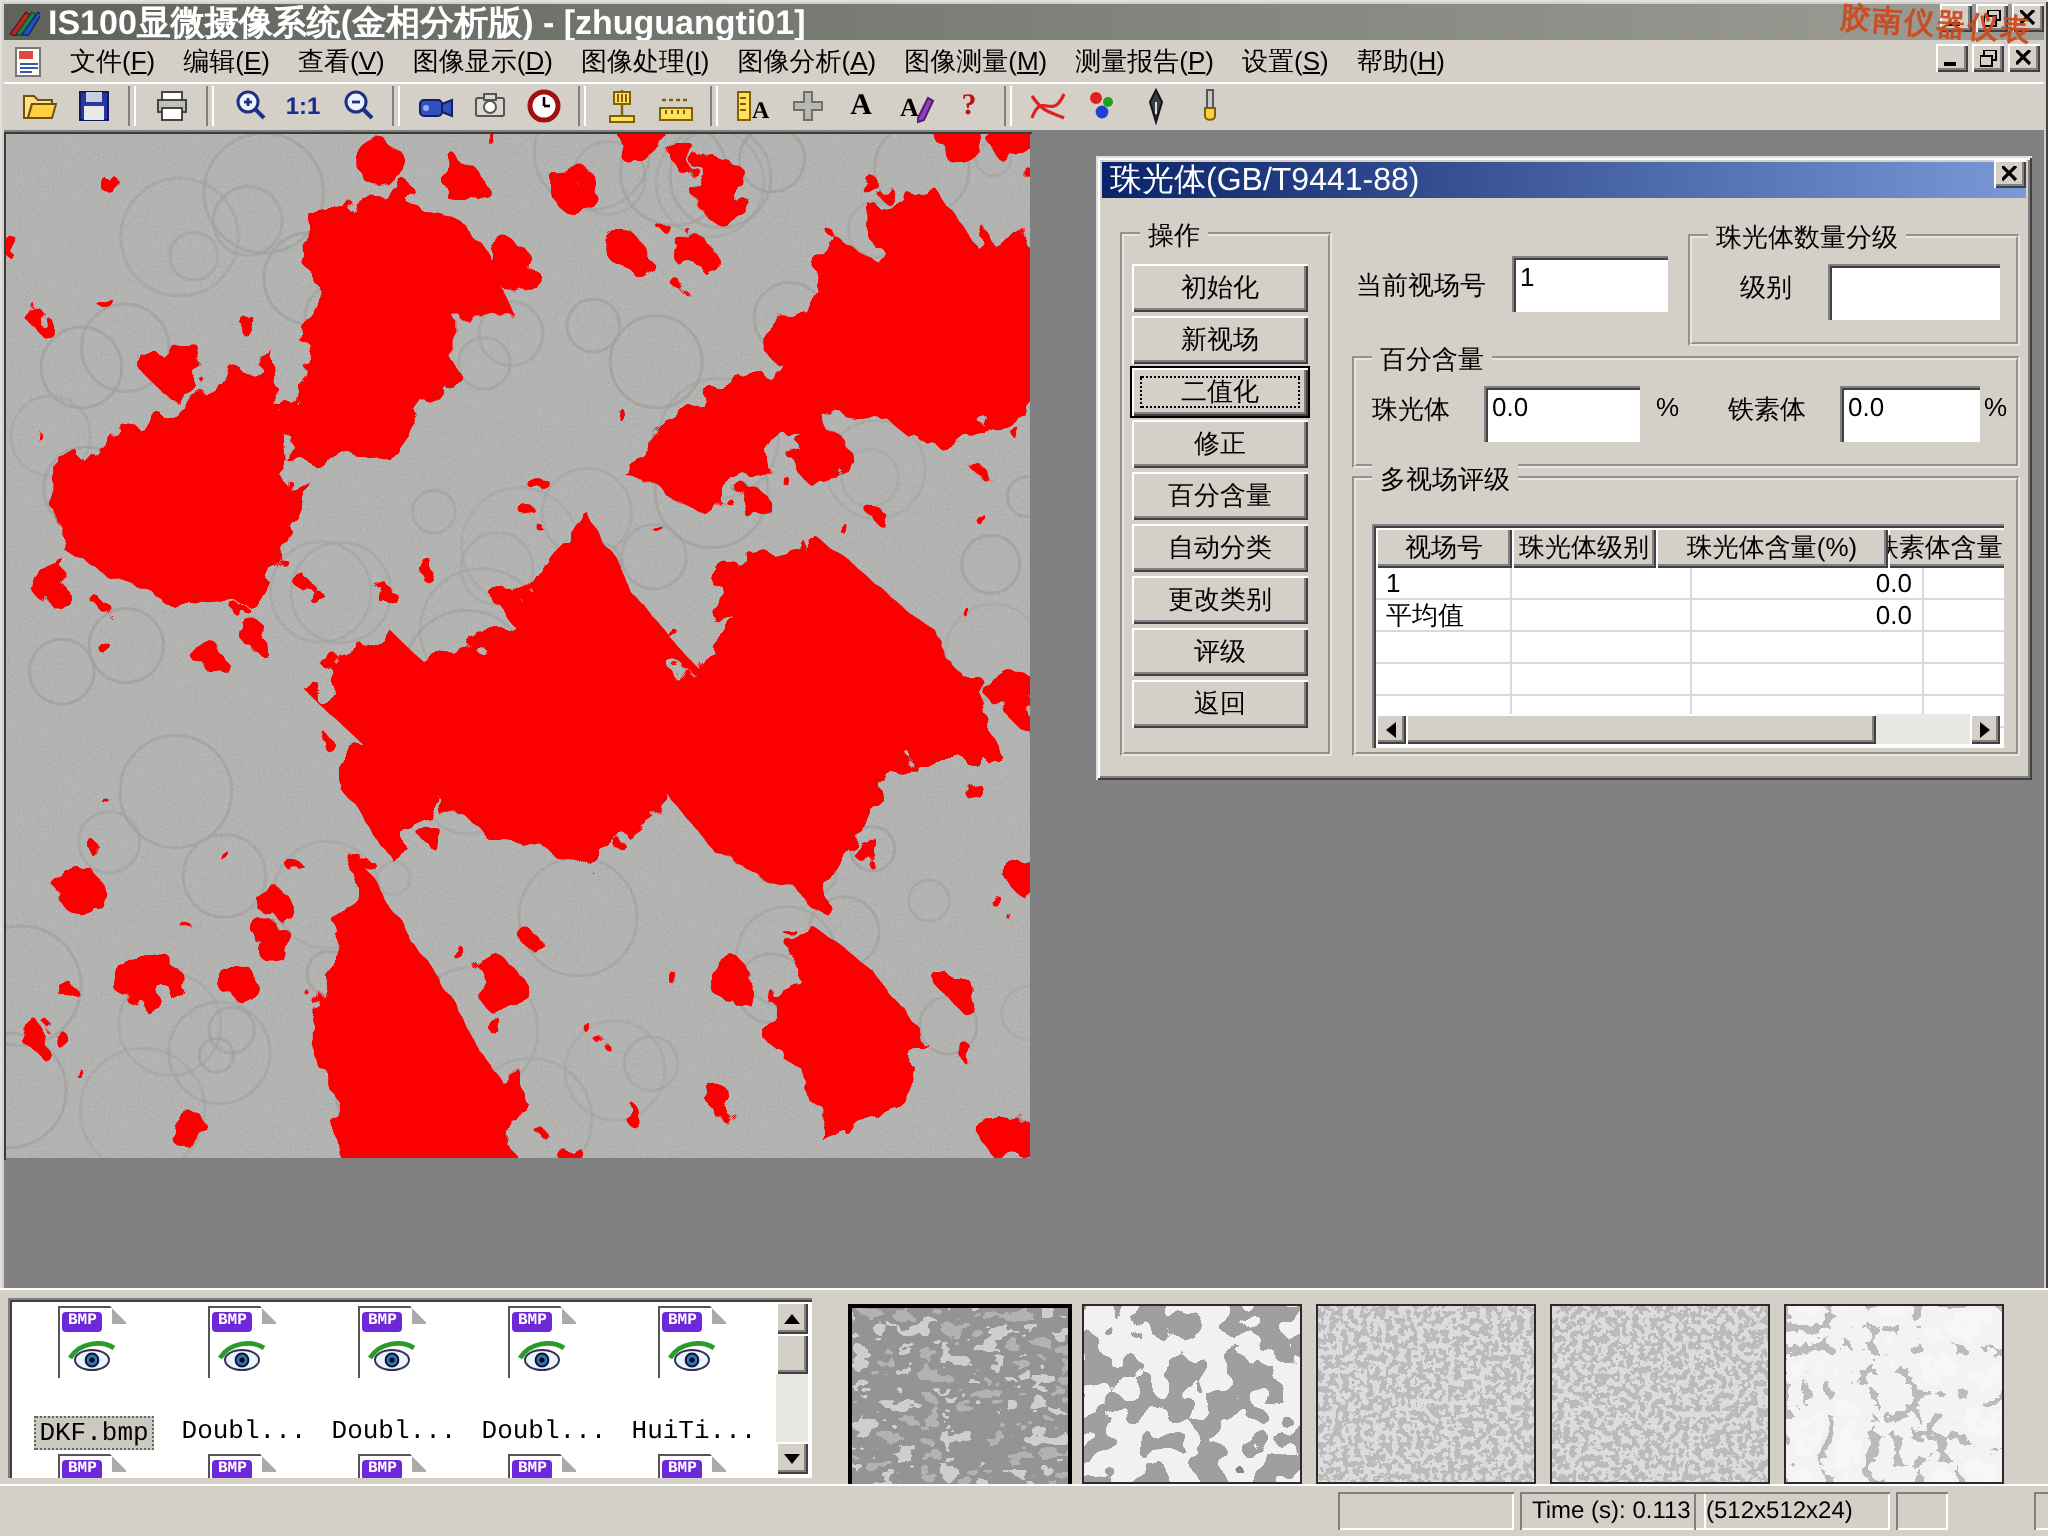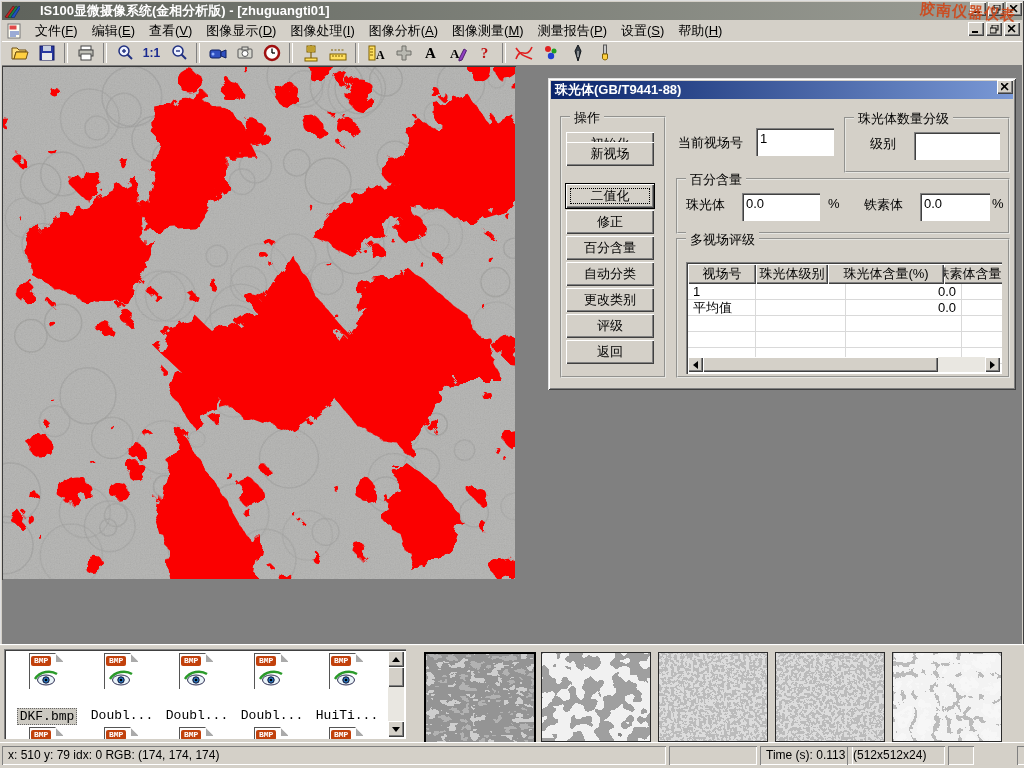--- a/index.html
+++ b/index.html
@@ -2,21 +2,21 @@
 <html><head>
 <meta charset="utf-8">
 <style>
   html,body{margin:0;padding:0;}
   body{font-family:"Liberation Sans","DejaVu Sans",sans-serif;background:#000;}
   #app{position:relative;width:1024px;height:768px;background:#d4d0c8;overflow:hidden;
        box-shadow:inset 1px 1px 0 #dfdfdf,inset -1px -1px 0 #404040;}
   
   #titlebar{position:absolute;left:2px;top:2px;right:2px;height:18px;
     background:linear-gradient(90deg,#5f635c,#9c9e96);display:flex;align-items:center;padding-left:2px;}
-  #titlebar .ttext{color:#fff;font-weight:bold;font-size:13px;margin-left:20px;white-space:nowrap;}
+  #titlebar .ttext{color:#fff;font-weight:bold;font-size:17px;margin-left:4px;white-space:nowrap;}
   .capbtns{position:absolute;right:2px;top:2px;display:flex;gap:2px;}
   .capbtn{width:16px;height:14px;background:#d4d0c8;display:flex;align-items:center;justify-content:center;
     box-shadow:inset 1px 1px 0 #fff,inset -1px -1px 0 #404040,inset -2px -2px 0 #808080;}
   .capbtn svg{display:block;}
   
   #menubar{position:absolute;left:2px;top:20px;right:2px;height:21px;display:flex;align-items:center;
     border-bottom:1px solid #808080;background:#d4d0c8;font-size:13px;}
   #menubar .docicon{margin:0 6px 0 4px;}
   .mi{padding:2px 7px;color:#000;white-space:nowrap;}
   .mdi-btns{position:absolute;right:4px;top:22px;display:flex;gap:2px;}
@@ -29,21 +29,21 @@
   .tsep{width:2px;height:20px;border-left:1px solid #808080;border-right:1px solid #fff;margin:0 4px;}
   .tglyph{font-weight:bold;font-size:12px;}
   
   #workspace{position:absolute;left:2px;top:65px;right:2px;height:579px;background:#808080;}
   #micrograph-wrap{position:absolute;left:0px;top:1px;width:513px;height:513px;border-left:1px solid #3c3c3c;border-top:1px solid #3c3c3c;}
   
   #dlg{position:absolute;left:548px;top:78px;width:468px;height:312px;background:#d4d0c8;
     box-shadow:inset 1px 1px 0 #dfdfdf,inset -1px -1px 0 #404040,inset 2px 2px 0 #fff,inset -2px -2px 0 #808080;z-index:50;}
   #dlg-title{position:absolute;left:3px;top:3px;right:3px;height:18px;
     background:linear-gradient(90deg,#0a246a,#7a99d6);display:flex;align-items:center;}
-  #dlg-title .ttext{color:#fff;font-weight:bold;font-size:13px;margin-left:4px;}
+  #dlg-title .ttext{color:#fff;font-weight:normal;font-size:16px;margin-left:4px;}
   #dlg-close{position:absolute;right:3px;top:2px;}
   .groupbox{position:absolute;border:2px groove #e6e6e2;}
   .grouplabel{position:absolute;top:-9px;left:8px;background:#d4d0c8;padding:0 4px;font-size:13px;white-space:nowrap;}
   .btn{position:absolute;left:18px;width:88px;height:24px;background:#d4d0c8;font-size:13px;
     display:flex;align-items:center;justify-content:center;white-space:nowrap;
     box-shadow:inset 1px 1px 0 #fff,inset -1px -1px 0 #404040,inset -2px -2px 0 #808080;}
   .btn.default{box-shadow:0 0 0 1px #000,inset 1px 1px 0 #fff,inset -1px -1px 0 #404040,inset -2px -2px 0 #808080;}
   .btn.default::after{content:"";position:absolute;left:4px;top:4px;right:4px;bottom:4px;border:1px dotted #000;}
   .field{position:absolute;background:#fff;font-size:13px;padding:3px 4px;white-space:nowrap;overflow:hidden;
     box-shadow:inset 1px 1px 0 #808080,inset 2px 2px 0 #404040,inset -1px -1px 0 #fff;}
@@ -69,21 +69,21 @@
   .sb-track{background:#e9e7e1;}
   
   #bottompanel{position:absolute;left:0;top:644px;width:1024px;height:98px;background:#d4d0c8;
     box-shadow:inset 0 1px 0 #fff,inset 0 2px 0 #dad6ce;}
   #filelist{position:absolute;left:4px;top:5px;width:402px;height:90px;background:#fff;overflow:hidden;
     box-shadow:inset 1px 1px 0 #808080,inset 2px 2px 0 #404040,inset -1px -1px 0 #fff;}
   .file-item{position:absolute;width:70px;text-align:center;}
   .bmp-icon{position:relative;width:34px;height:36px;margin:0 auto;background:#fff;border:1px solid #555;
     clip-path:polygon(0 0,26px 0,34px 8px,34px 36px,0 36px);}
   .bmp-fold{position:absolute;right:0;top:0;width:0;height:0;border-left:8px solid #aaa;border-top:8px solid #fff;}
-  .bmp-badge{position:absolute;left:1px;top:2px;background:#c2410c;color:#fff;font-size:8px;font-weight:bold;
+  .bmp-badge{position:absolute;left:1px;top:2px;background:#6d28d9;color:#fff;font-size:8px;font-weight:bold;
     padding:1px 3px;border-radius:2px;font-family:"Liberation Mono",monospace;line-height:8px;}
   .bmp-eye{position:absolute;left:3px;top:16px;}
   .file-label{margin-top:17px;font-size:13px;font-family:"Liberation Mono","DejaVu Sans Mono",monospace;
     display:inline-block;padding:0 2px;white-space:nowrap;}
   .file-label.sel{background:#ccc9c1;border:1px dotted #666;}
   .thumb{position:absolute;top:8px;width:108px;height:88px;border:1px solid #2a2a2a;}
   .thumb.sel{border:2px solid #000;}
   .thumb svg{display:block;}
   
   #statusbar{position:absolute;left:0;top:742px;width:1024px;height:26px;background:#d4d0c8;
@@ -553,21 +553,21 @@
     <div id="dlg-close" class="capbtn">
         <svg width="8" height="8">
           <path d="M0 0 L7 7 M7 0 L0 7" stroke="#000" stroke-width="1.6"></path>
         </svg>
       </div>
 
     <div class="groupbox" style="left:12px;top:38px;width:102px;height:258px;">
       <span class="grouplabel">操作</span>
     </div>
     <div class="btn" style="top:54px;">初始化</div>
-    <div class="btn" style="top:64px;">新视场</div>
+    <div class="btn" style="top:80px;">新视场</div>
     <div class="btn default" style="top:106px;">二值化</div>
     <div class="btn" style="top:132px;">修正</div>
     <div class="btn" style="top:158px;">百分含量</div>
     <div class="btn" style="top:184px;">自动分类</div>
     <div class="btn" style="top:210px;">更改类别</div>
     <div class="btn" style="top:236px;">评级</div>
     <div class="btn" style="top:262px;">返回</div>
 
     <span class="dlabel" style="left:130px;top:56px;text-align:right;">当前视场号</span>
     <div class="field" style="left:208px;top:50px;width:70px;height:22px;">1</div>
@@ -826,21 +826,20 @@
               <feFuncB type="discrete" tableValues="0.5 0.9 0.93 0.9 0.92"></feFuncB>
               <feFuncA type="linear" slope="0" intercept="1"></feFuncA>
             </feComponentTransfer>
           </filter>
           <rect width="108" height="88" filter="url(#t5)"></rect>
         </svg>
     </div>
   </div>
 
   <div id="statusbar">
-    <div class="sp" style="left:2px;width:664px;">x: 510 y: 79  idx: 0  RGB: (174, 174, 174)</div>
     <div class="sp" style="left:669px;width:88px;"></div>
     <div class="sp" style="left:760px;width:93px;">Time (s): 0.113</div>
     <div class="sp" style="left:847px;width:98px;">(512x512x24)</div>
     <div class="sp" style="left:948px;width:26px;"></div>
     <div class="sp" style="left:977px;width:38px;font-weight:bold;margin-top:31px;">数字</div>
     <div class="sp" style="left:1017px;width:5px;"></div>
   </div>
 
 </div>
 

